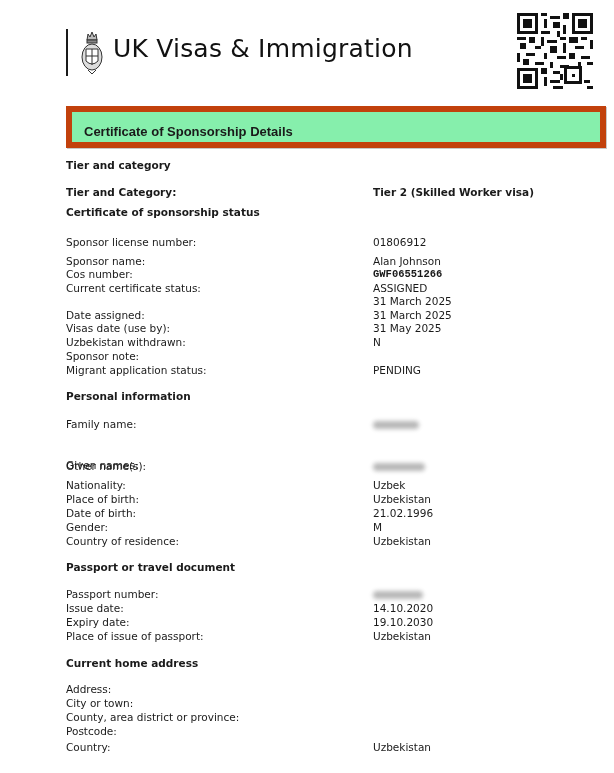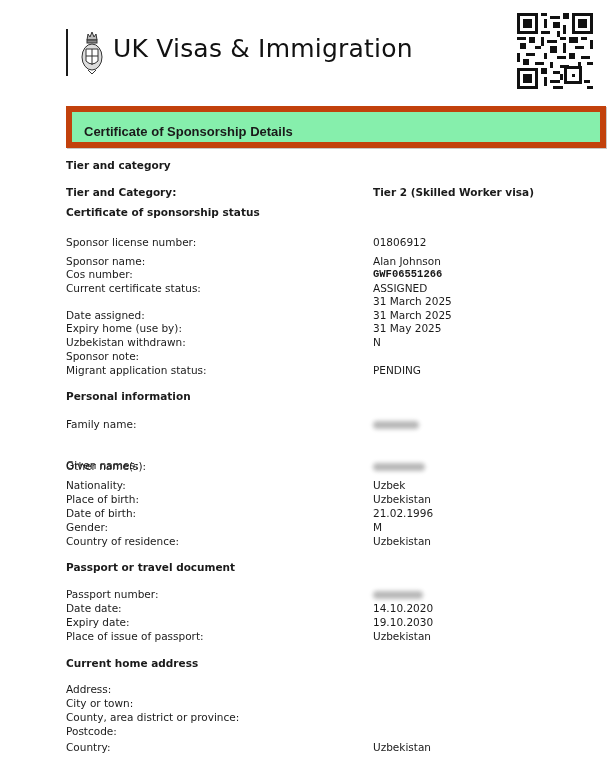--- a/index.html
+++ b/index.html
@@ -146,21 +146,21 @@
       <span class="val">ASSIGNED</span>
     </div>
     <div class="row" style="top: 295px;">
       <span class="val">31 March 2025</span>
     </div>
     <div class="row" style="top: 309px;">
       <span class="lbl">Date assigned:</span>
       <span class="val">31 March 2025</span>
     </div>
     <div class="row" style="top: 322px;">
-      <span class="lbl">Expiry home (use by):</span>
+      <span class="lbl">Visas date (use by):</span>
       <span class="val">31 May 2025</span>
     </div>
     <div class="row" style="top: 336px;">
       <span class="lbl">Uzbekistan withdrawn:</span>
       <span class="val">N</span>
     </div>
     <div class="row" style="top: 350px;">
       <span class="lbl">Sponsor note:</span>
       <span class="val"></span>
     </div>
@@ -200,21 +200,21 @@
     <div class="row" style="top: 535px;">
       <span class="lbl">Country of residence:</span>
       <span class="val">Uzbekistan</span>
     </div>
     <div class="section-head" style="top: 561px;">Passport or travel document</div>
     <div class="row" style="top: 588px;">
       <span class="lbl">Passport number:</span>
       <span class="val"><span class="blur" style="width: 50px;"></span></span>
     </div>
     <div class="row" style="top: 602px;">
-      <span class="lbl">Date date:</span>
+      <span class="lbl">Issue date:</span>
       <span class="val">14.10.2020</span>
     </div>
     <div class="row" style="top: 616px;">
       <span class="lbl">Expiry date:</span>
       <span class="val">19.10.2030</span>
     </div>
     <div class="row" style="top: 630px;">
       <span class="lbl">Place of issue of passport:</span>
       <span class="val">Uzbekistan</span>
     </div>

